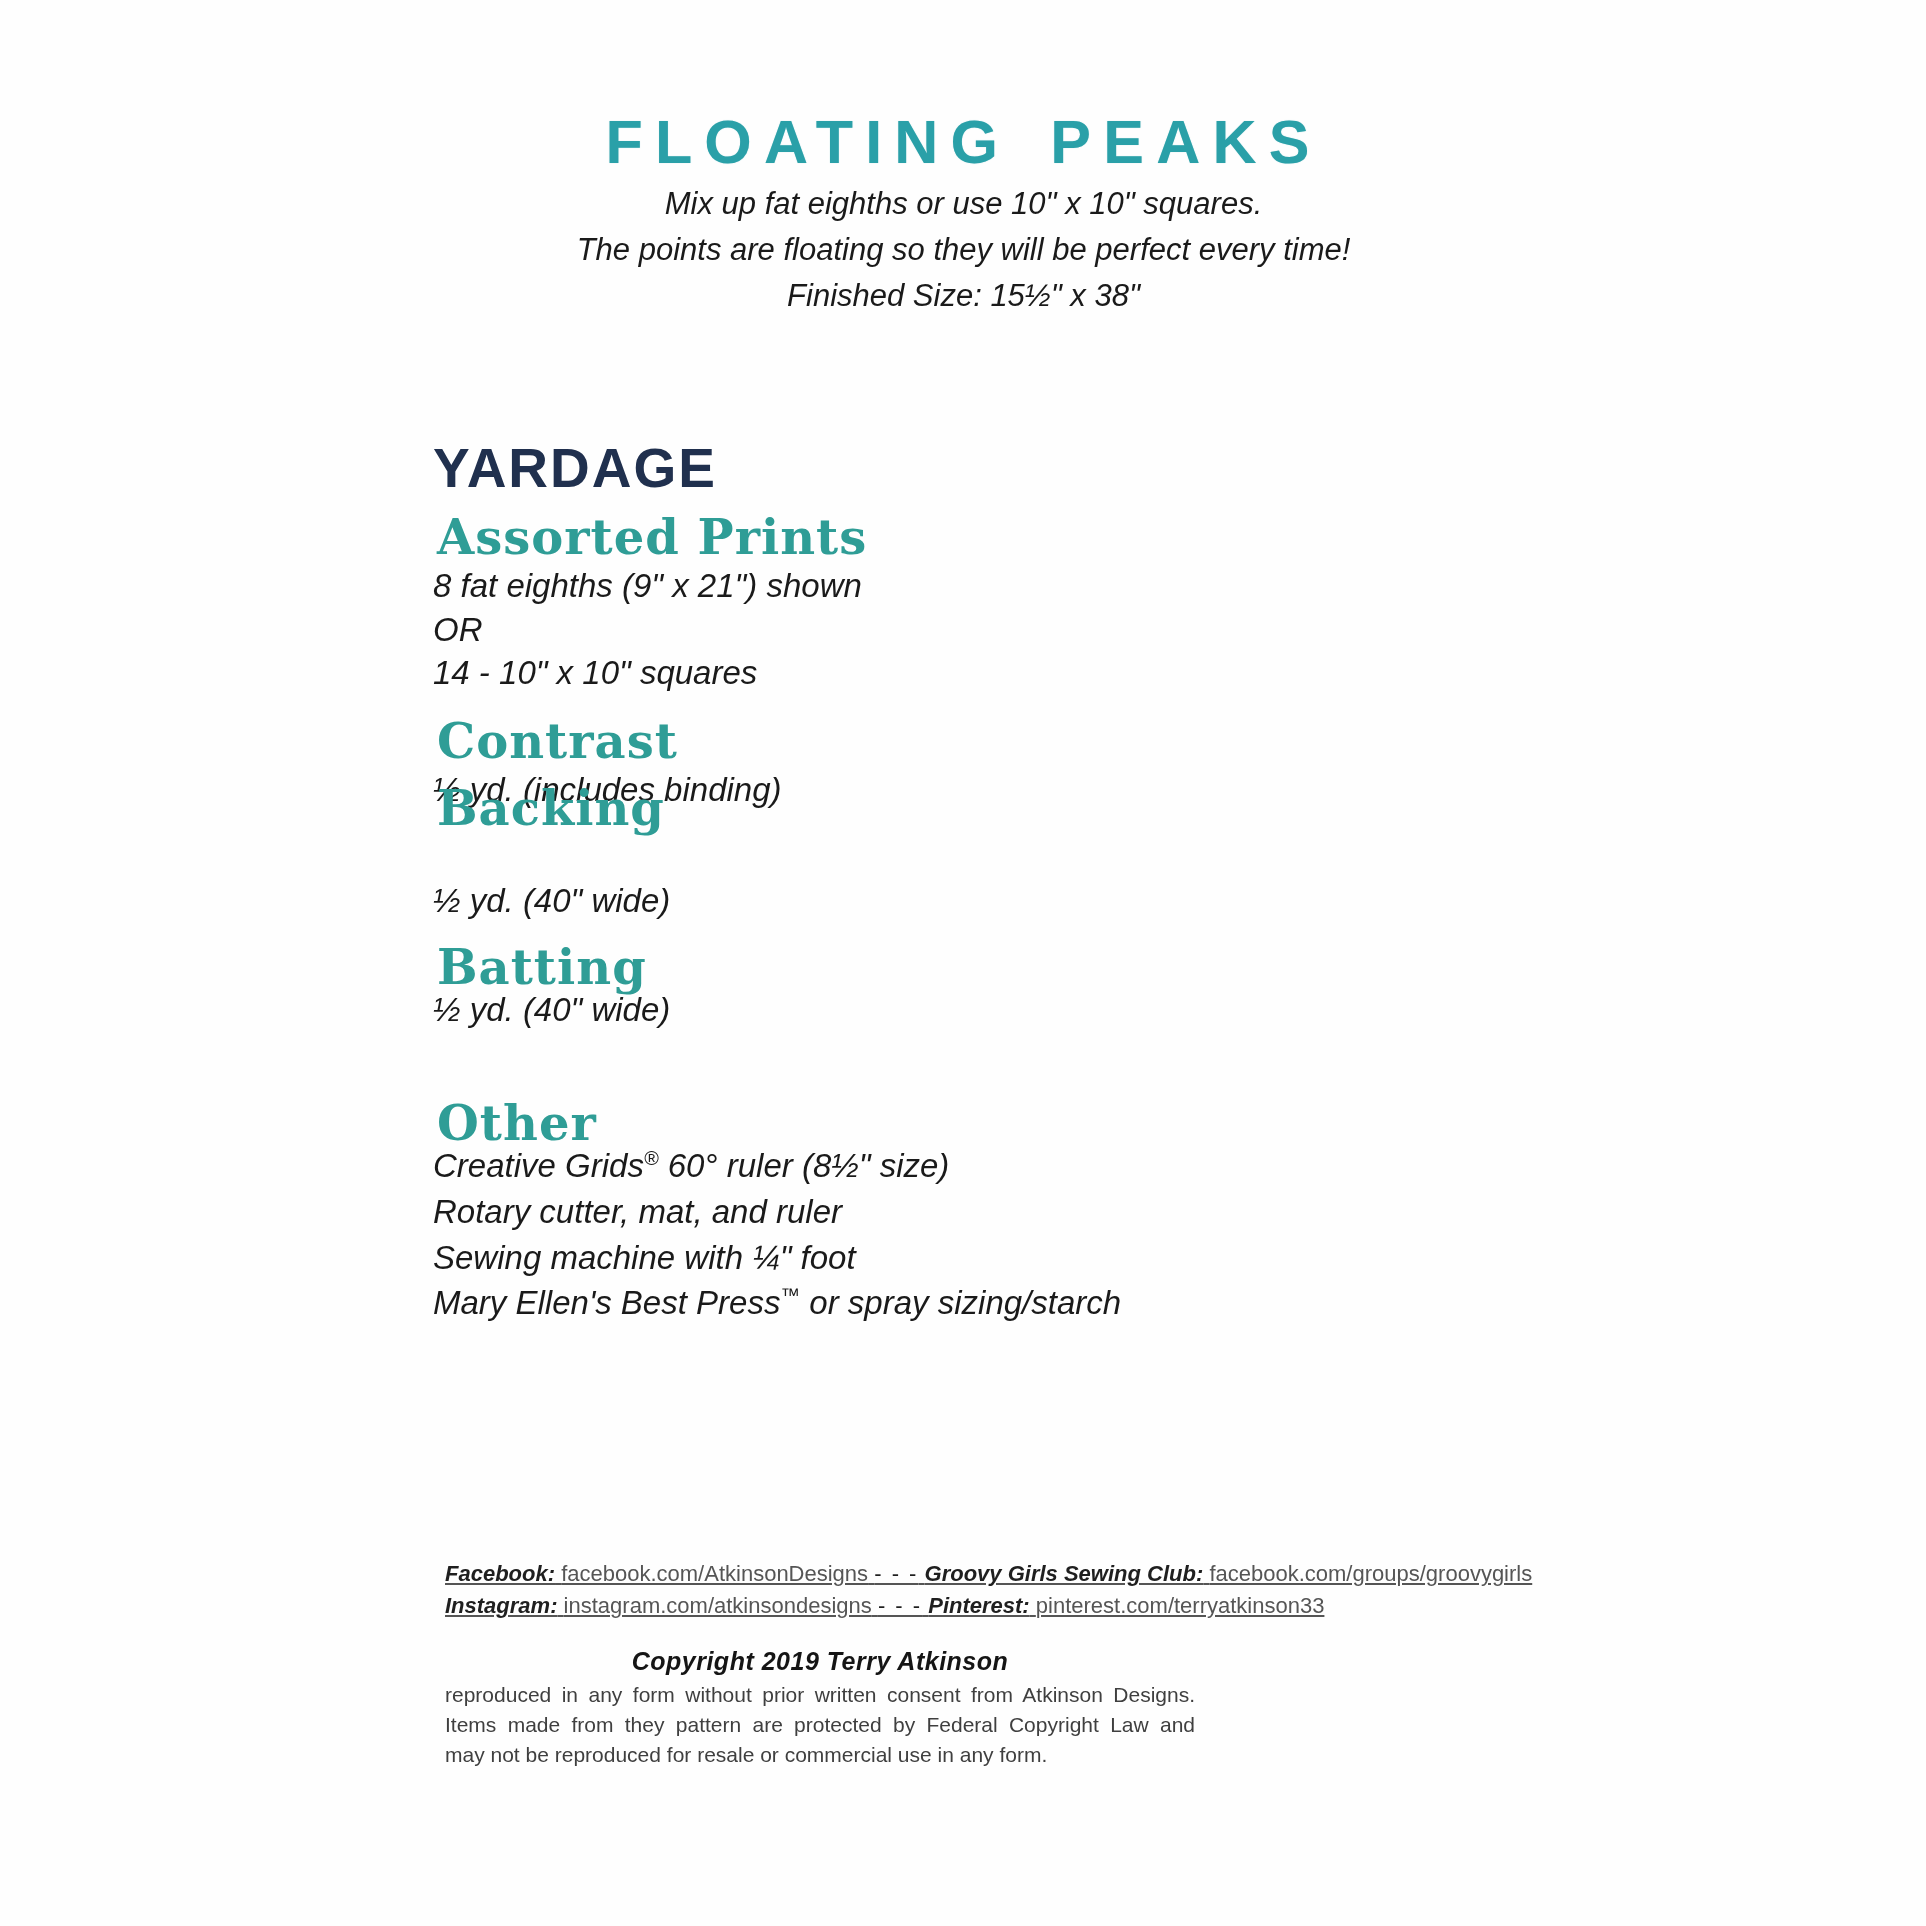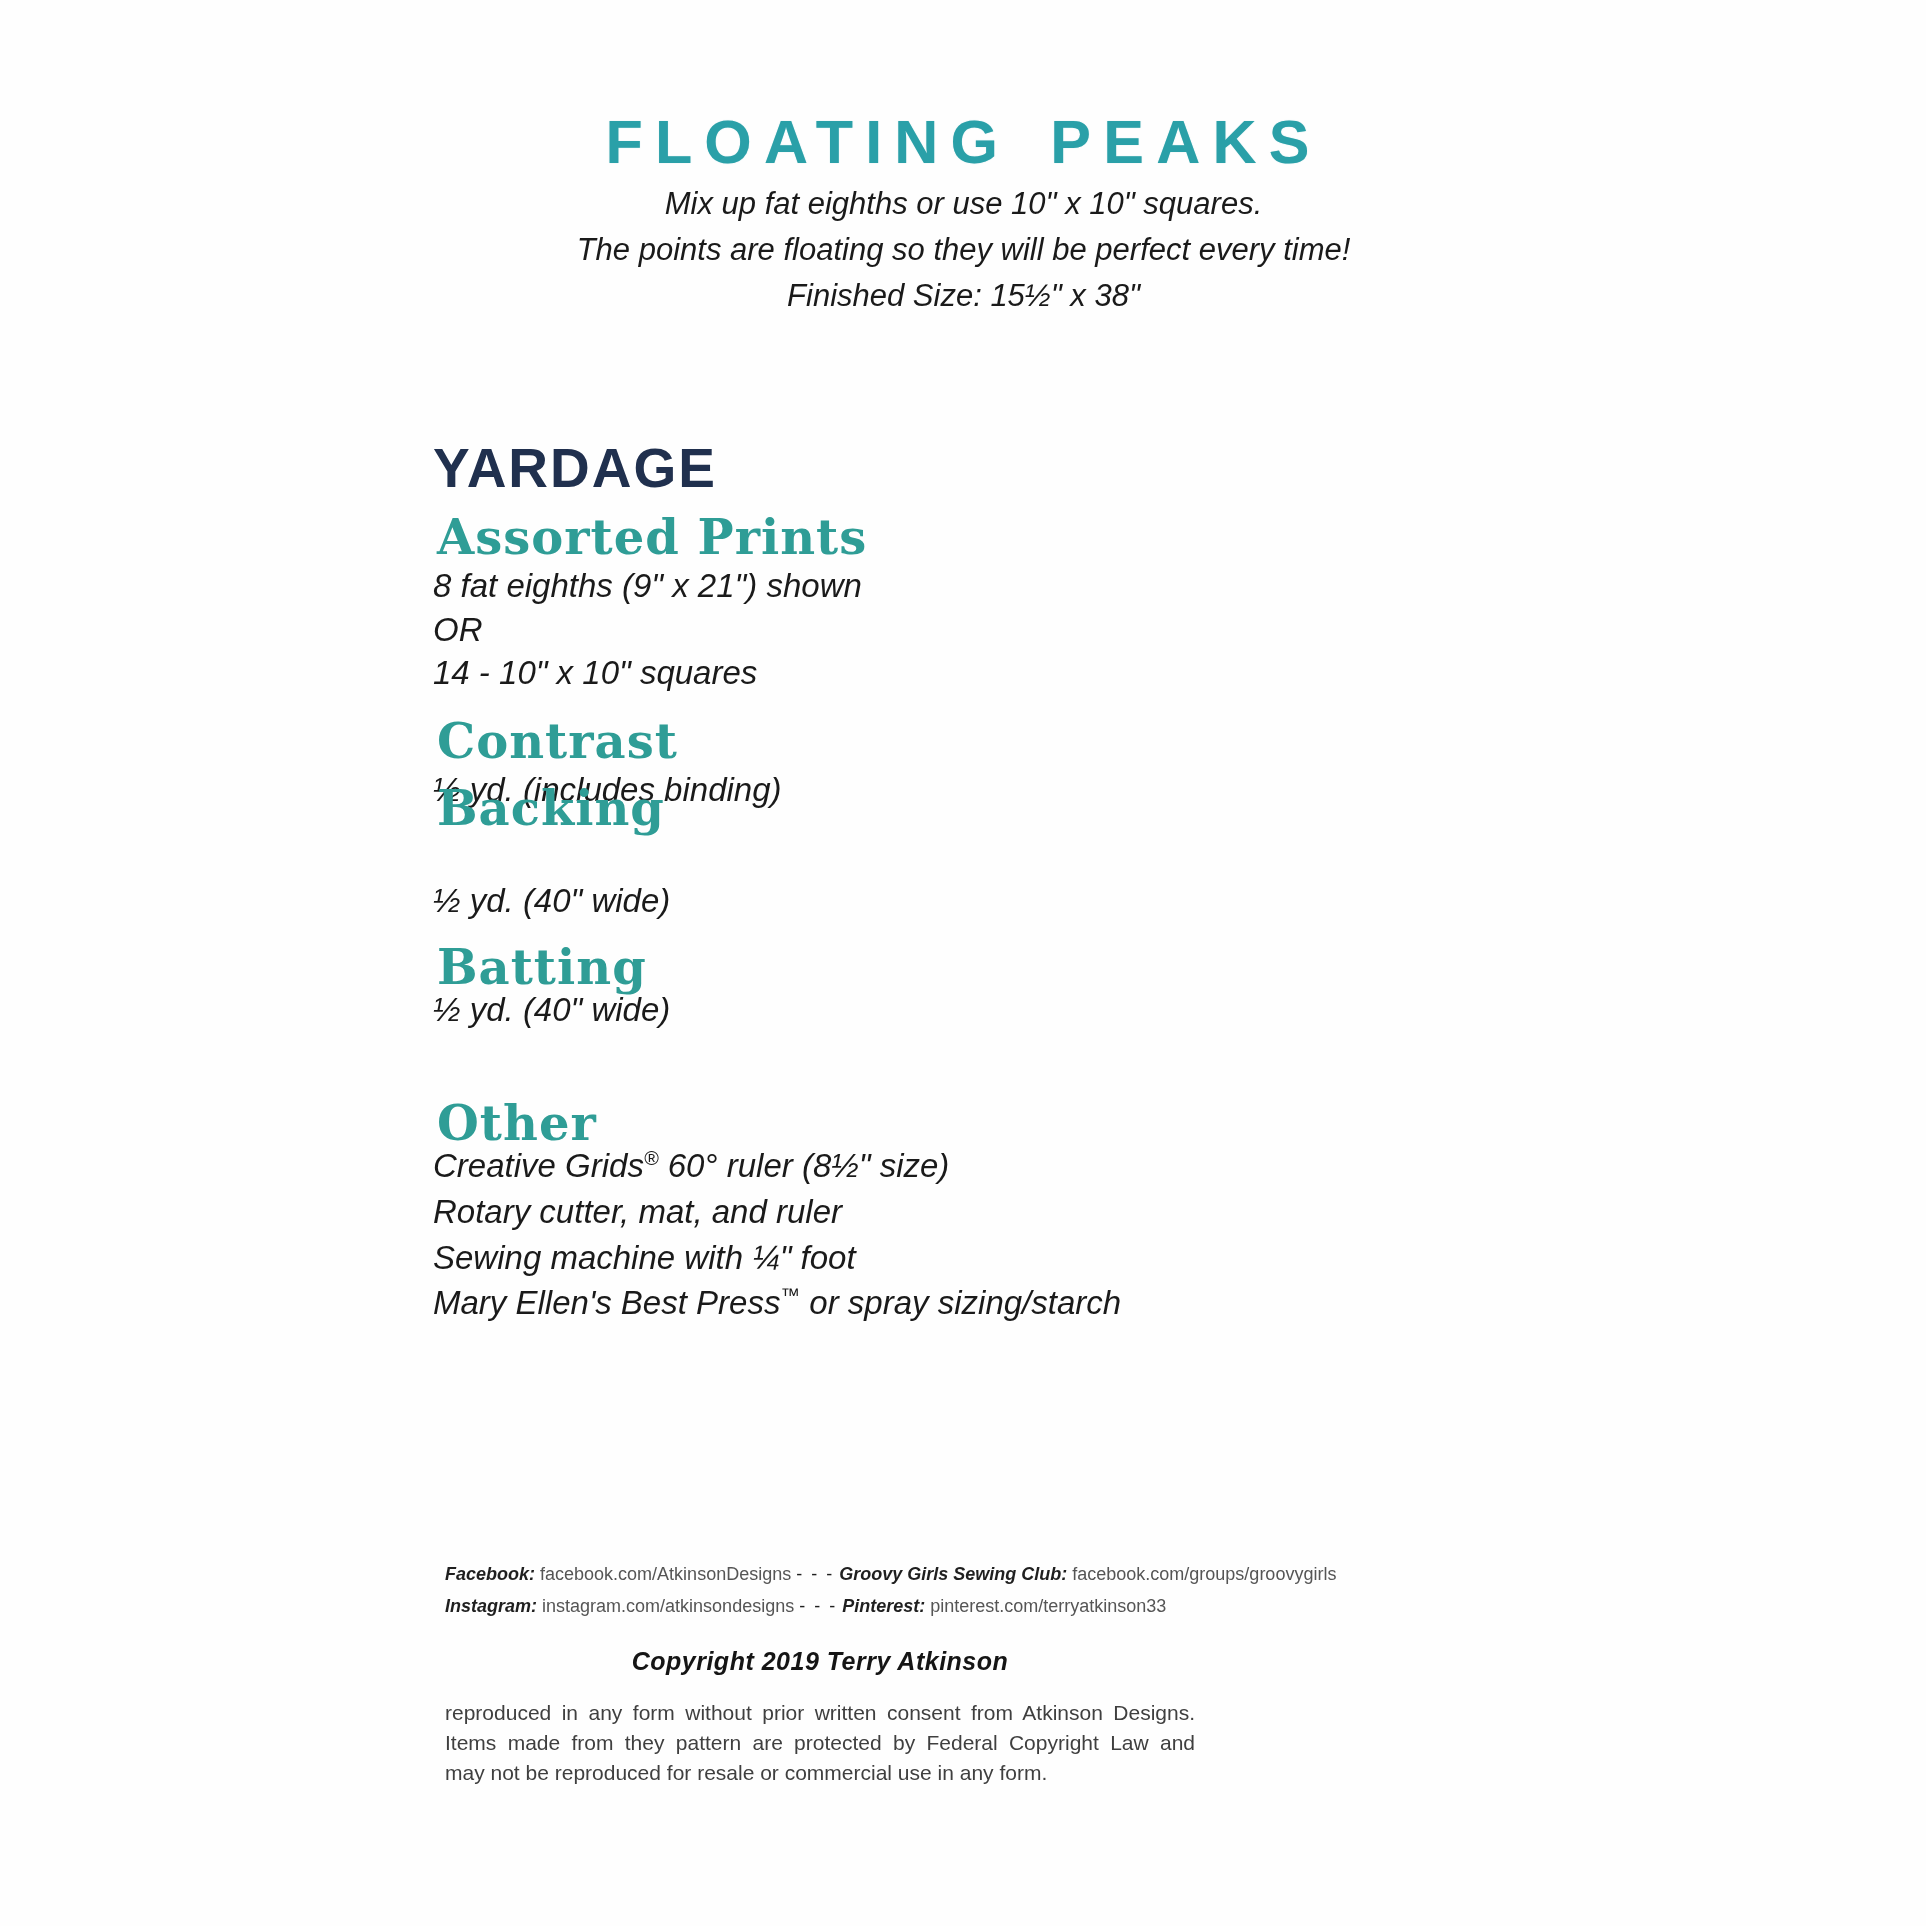--- a/index.html
+++ b/index.html
@@ -52,30 +52,31 @@
   .body-line{
     position:absolute;left:0;white-space:nowrap;
     font-size:33px;font-style:italic;line-height:40px;
     color:var(--body-text);
   }
   .body-line sup{font-size:60%;line-height:0;}
 
   
   .social{
     position:absolute;left:445px;top:1558px;
-    font-size:18px;line-height:32px;white-space:nowrap;
+    font-size:22px;line-height:32px;white-space:nowrap;
     color:var(--footer-value);
+    text-decoration:underline;
   }
   .social .lbl{font-weight:bold;font-style:italic;color:var(--footer-label);}
   .social .sep{color:var(--footer-label);letter-spacing:2px;}
 
   
   .copyright{position:absolute;left:445px;top:1647px;width:750px;}
   .copyright-heading{
-    margin:0 0 22px 0;text-align:center;
+    margin:0 0 4px 0;text-align:center;
     font-size:25px;font-weight:bold;font-style:italic;
     color:#151515;letter-spacing:0.5px;
   }
   .copy-line{
     font-size:21px;line-height:30px;color:var(--copyright-text);
     text-align:justify;text-align-last:justify;
   }
   .copy-line.last{text-align:left;text-align-last:left;}
 </style>
 </head>

